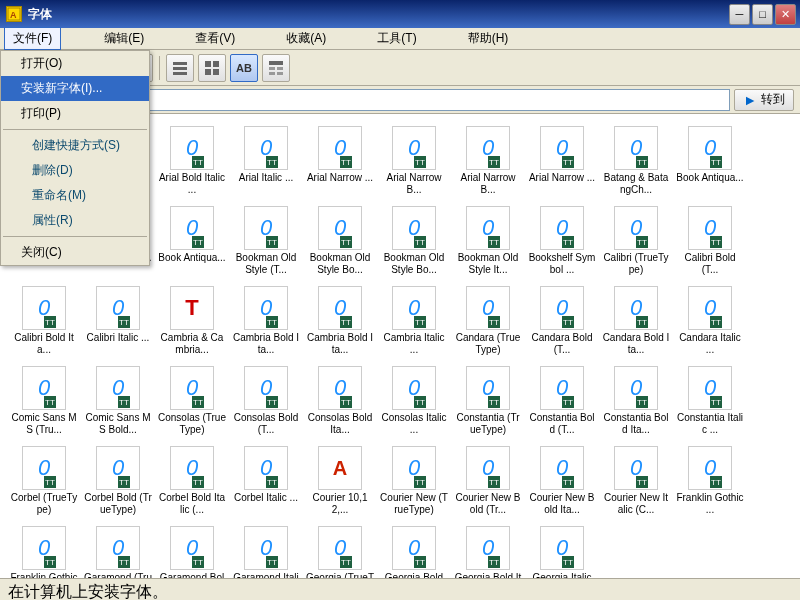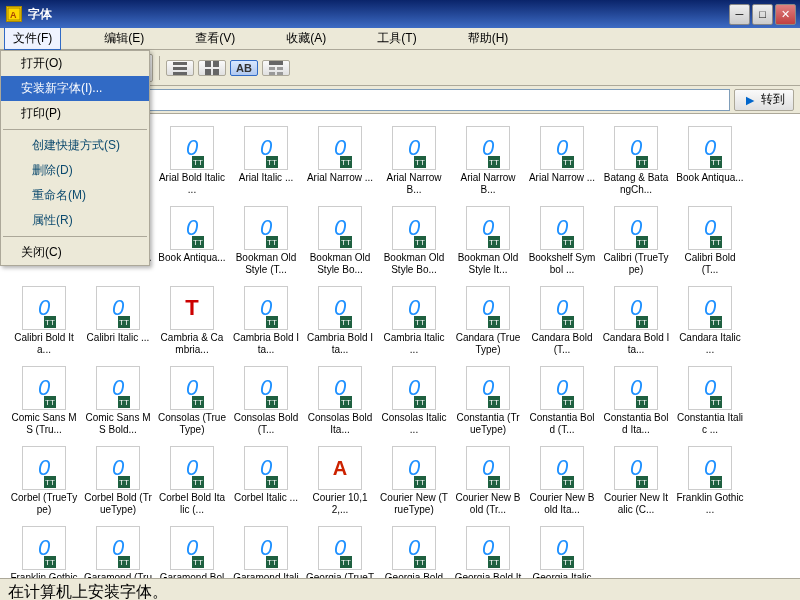--- a/index.html
+++ b/index.html
@@ -125,21 +125,21 @@
       display: flex;
       align-items: center;
       gap: 4px;
       cursor: pointer;
       font-size: 12px;
       flex-direction: column;
     }
     .toolbar-sep { width: 1px; height: 24px; background: #ACA899; margin: 0 2px; }
     .toolbar-icon-btn {
       width: 28px;
-      height: 16px;
+      height: 28px;
       background: linear-gradient(to bottom, #FAFAFA, #E0E0E0);
       border: 1px solid #ACA899;
       border-radius: 2px;
       display: flex;
       align-items: center;
       justify-content: center;
       cursor: pointer;
       font-size: 14px;
     }
     .toolbar-icon-btn.active {

